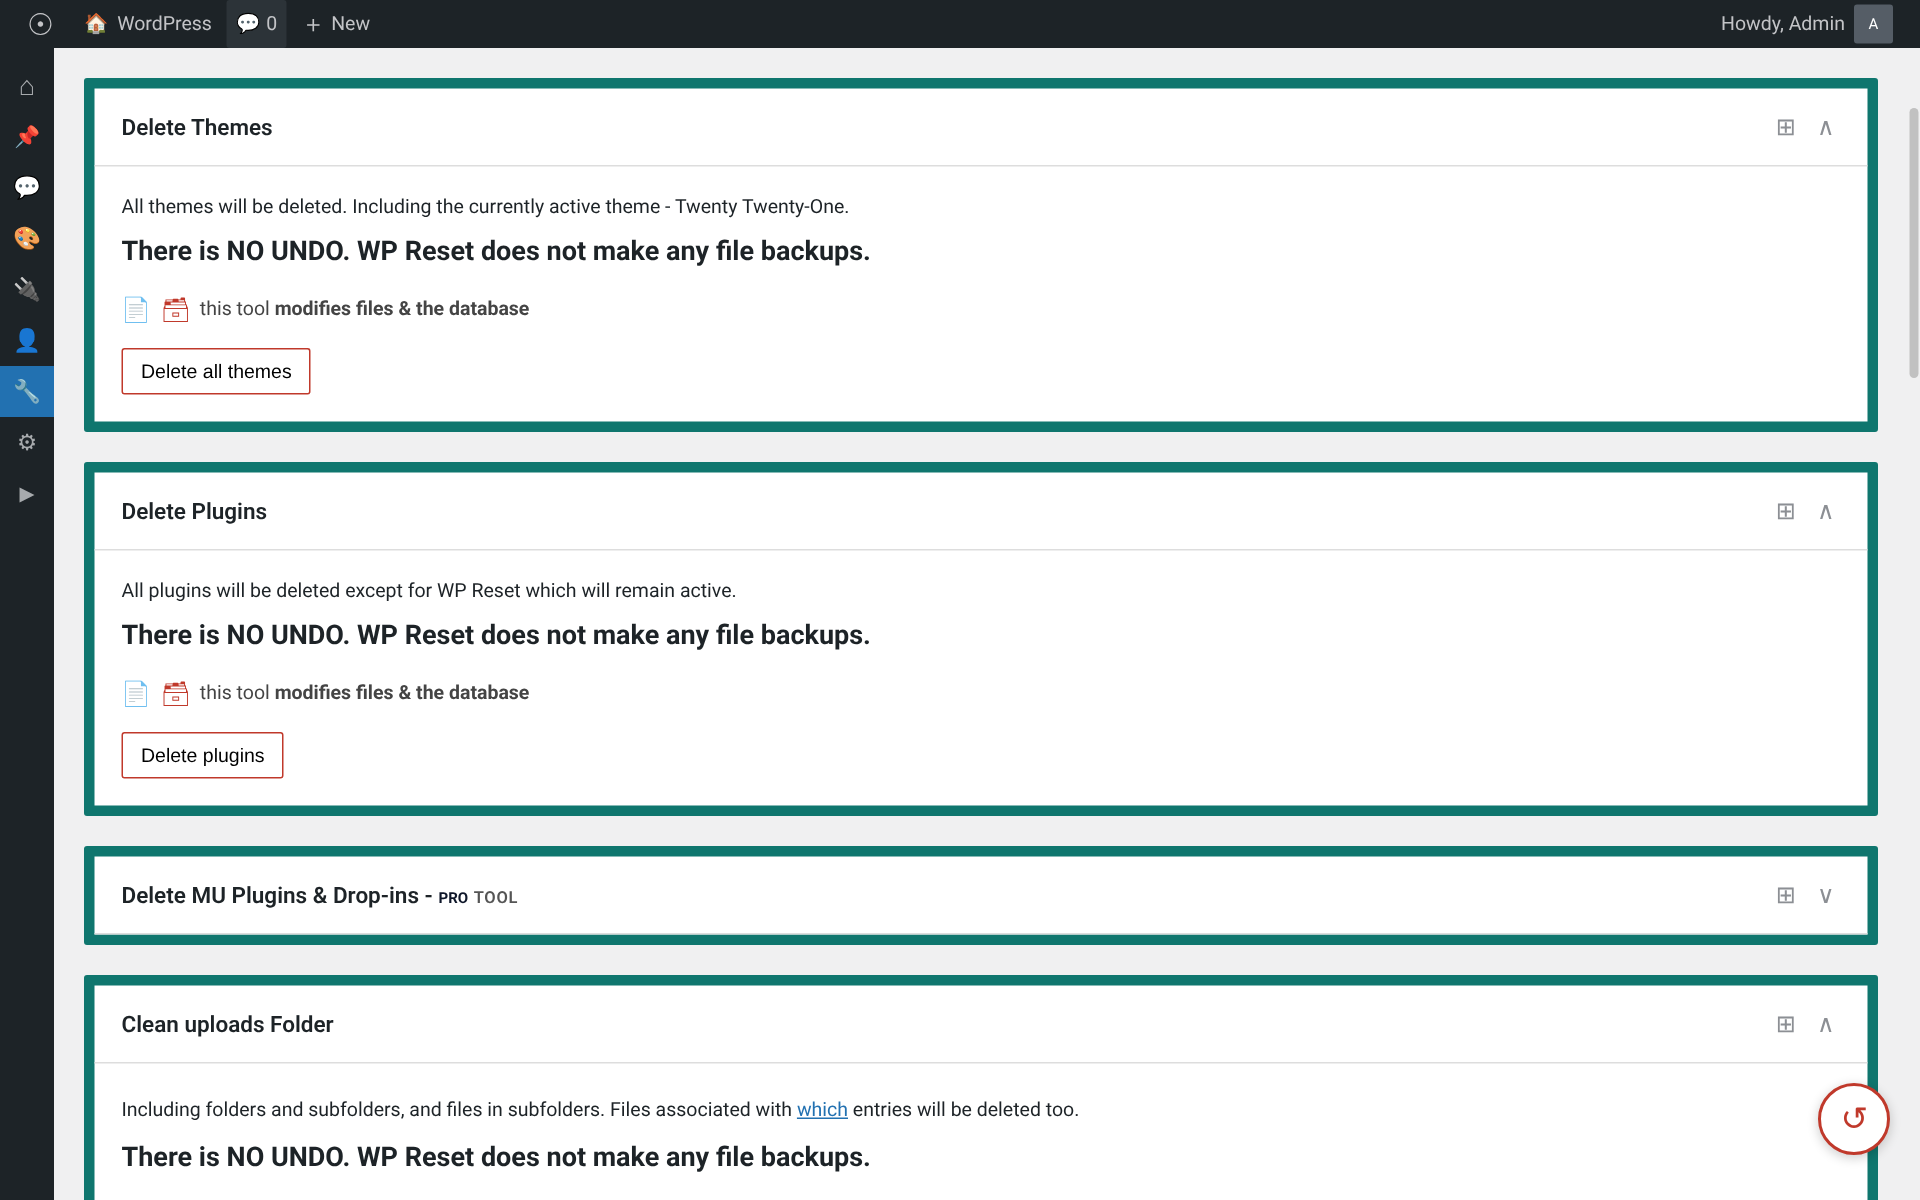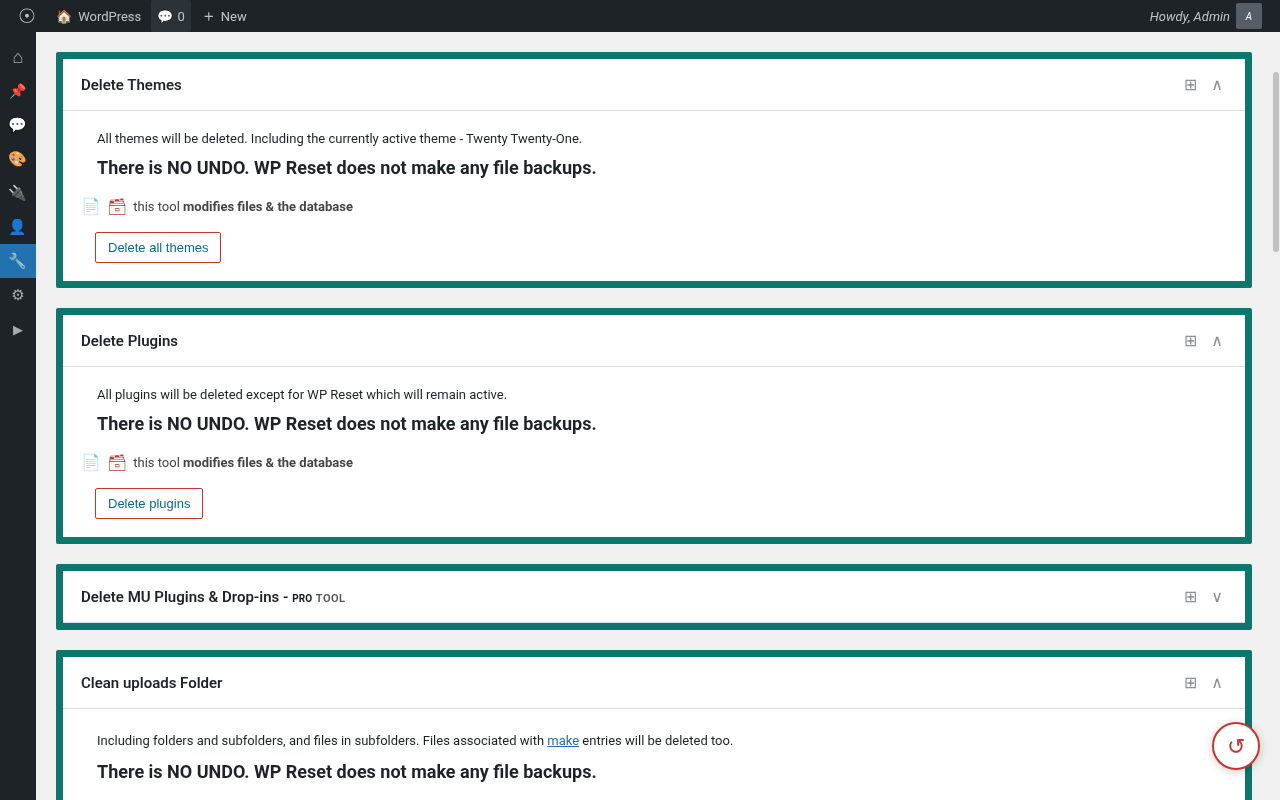--- a/index.html
+++ b/index.html
@@ -17,21 +17,21 @@
       padding: 0 8px;
     }
     .admin-bar-left { display: flex; align-items: center; gap: 0; flex: 1; }
     .admin-bar-item {
       display: flex; align-items: center; gap: 6px;
       padding: 0 10px; height: 32px; color: #c3c4c7;
       cursor: pointer; font-size: 13px; text-decoration: none;
       white-space: nowrap;
     }
     .admin-bar-right { display: flex; align-items: center; }
-    .admin-bar-howdy { color: #c3c4c7; padding: 0 10px; display: flex; align-items: center; gap: 6px; font-style: italic; }
+    .admin-bar-howdy { color: #c3c4c7; padding: 0 10px; display: flex; align-items: center; gap: 6px; }
     .admin-avatar { width: 26px; height: 26px; background: #555d66; border-radius: 2px; display: flex; align-items: center; justify-content: center; font-size: 10px; color: #fff; }
     .comment-bubble { background: #2c3338; border-radius: 2px; padding: 2px 6px; display: flex; align-items: center; gap: 4px; color: #c3c4c7; }
     .new-item { display: flex; align-items: center; gap: 4px; }
 
     
     .layout { display: flex; flex: 1; overflow: hidden; }
 
     
     .sidebar {
       width: 36px;
@@ -77,41 +77,40 @@
       font-size: 15px;
       font-weight: 600;
       color: #1d2327;
     }
     .card-header-actions { display: flex; align-items: center; gap: 6px; }
     .card-header-icon {
       color: #8c8f94; cursor: pointer; font-size: 16px; padding: 2px 4px;
     }
     .card-body { padding: 18px; }
 
-    .card-text { color: #1d2327; line-height: 1.6; margin-bottom: 4px; font-size: 13px; margin-left: 16px; }
+    .card-text { color: #1d2327; line-height: 1.6; margin-bottom: 4px; font-size: 13px; }
     .card-text strong { font-weight: 700; }
     .card-warning { color: #1d2327; font-weight: 700; font-size: 18px; margin-bottom: 14px; }
 
     .modifies-row {
       display: flex; align-items: center; gap: 6px;
       margin-bottom: 16px; font-size: 13px; color: #444;
     }
     .icon-file { color: #c0392b; font-size: 16px; }
     .icon-db { color: #c0392b; font-size: 16px; }
 
     .btn-danger {
       background: #fff;
       border: 1px solid #c0392b;
-      color: #0369a1;
+      color: #000000;
       padding: 5px 12px;
       cursor: pointer;
       font-size: 13px;
       border-radius: 2px;
       line-height: 1.5;
-      margin-left: 14px;
     }
 
     
     .pro-badge {
       color: #0f172a;
       font-weight: 700;
       font-size: 10px;
     }
     .tool-label {
       font-size: 11px;
@@ -290,21 +289,21 @@
     <div class="card">
       <div class="card-header">
         <span class="card-header-title">Clean uploads Folder</span>
         <div class="card-header-actions">
           <span class="card-header-icon">⊞</span>
           <span class="card-header-icon">∧</span>
         </div>
       </div>
       <div class="card-body">
         <p class="card-text" style="margin-top: 4px;">
-          Including folders and subfolders, and files in subfolders. Files associated with <a class="media-link">make</a> entries will be deleted too.
+          Including folders and subfolders, and files in subfolders. Files associated with <a class="media-link">which</a> entries will be deleted too.
         </p>
         <p class="card-text card-warning" style="margin-top:6px; margin-bottom:14px;"><strong>There is NO UNDO. WP Reset does not make any file backups.</strong></p>
         <div class="modifies-row">
           <span class="icon-file">📄</span>
           <span class="icon-db">🗃</span>
         </div>
       </div>
     </div>
 
   </div>

